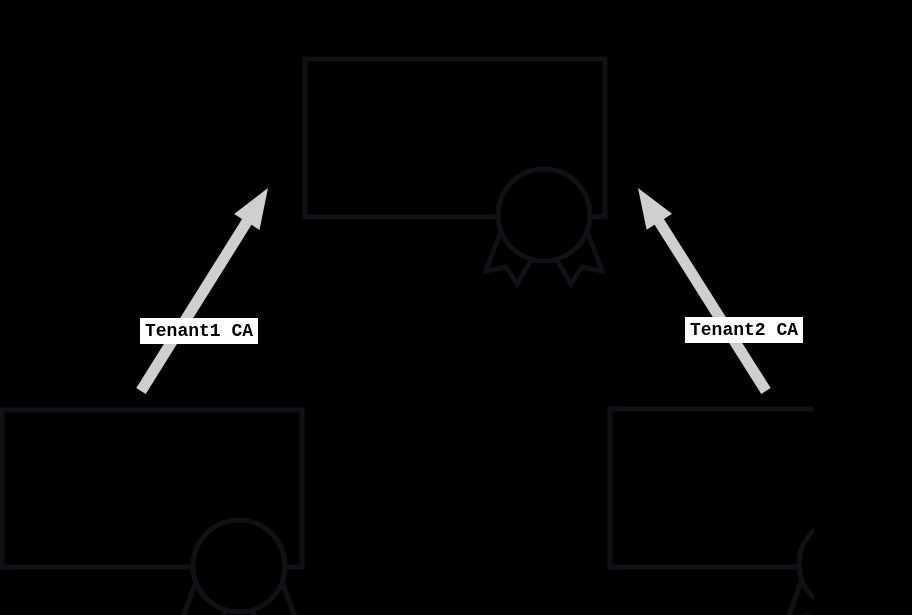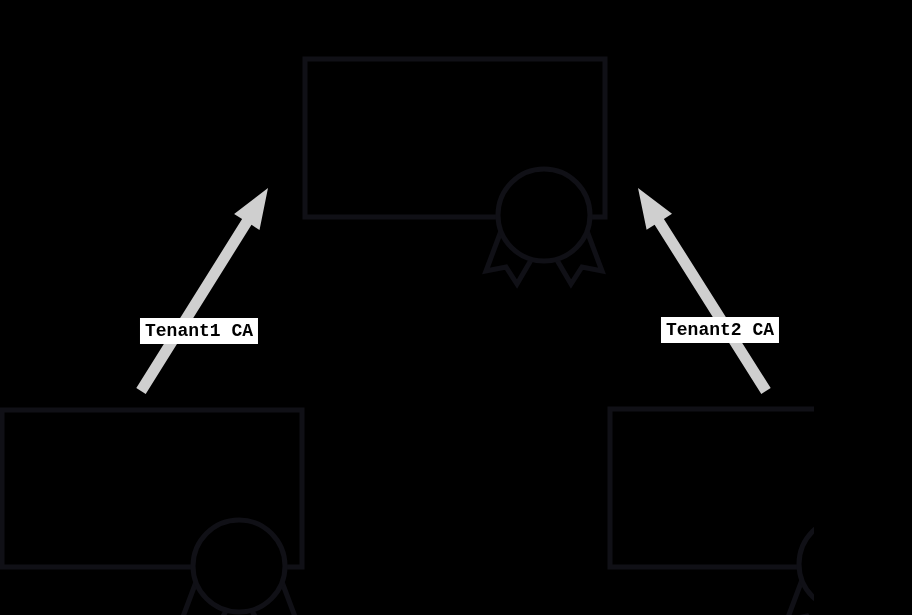--- a/index.html
+++ b/index.html
@@ -62,17 +62,17 @@
 
     <use href="#seal" x="544" y="191"></use>
     <use href="#seal" x="239" y="542"></use>
     <use href="#seal" x="845" y="540"></use>
   </svg>
 
   <div class="tenant-label" style="left:199px;top:307px;">
     <div>Tenant1 CA</div>
   </div>
 
-  <div class="tenant-label" style="left:720px;top:306px;">
+  <div class="tenant-label" style="left:744px;top:306px;">
     <div>Tenant2 CA</div>
   </div>
 
 </div>
 
 </body></html>

